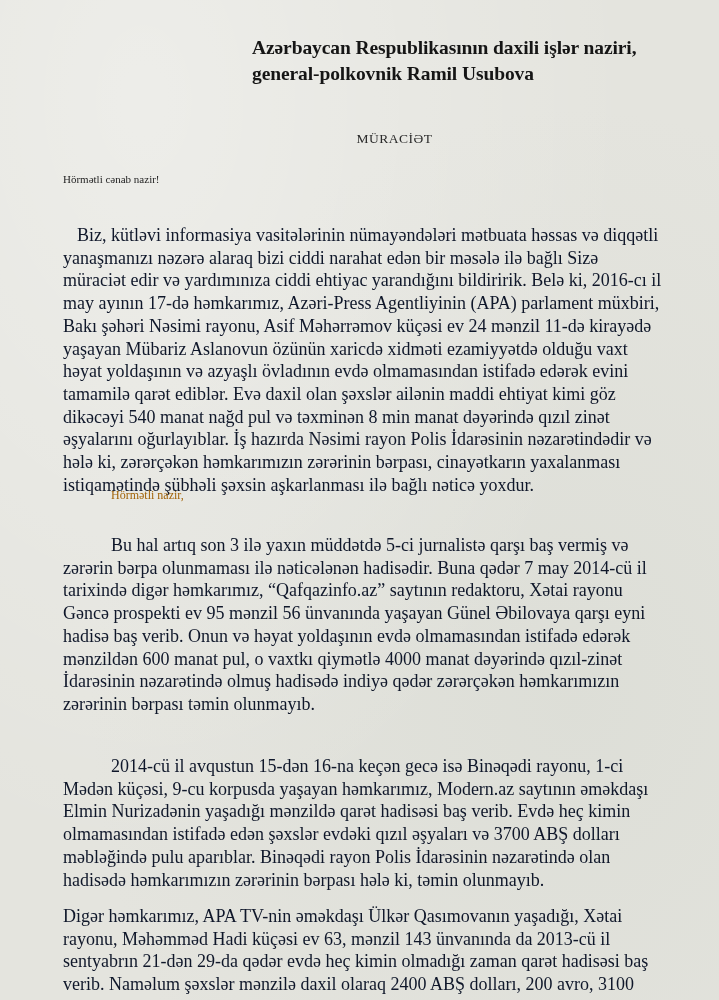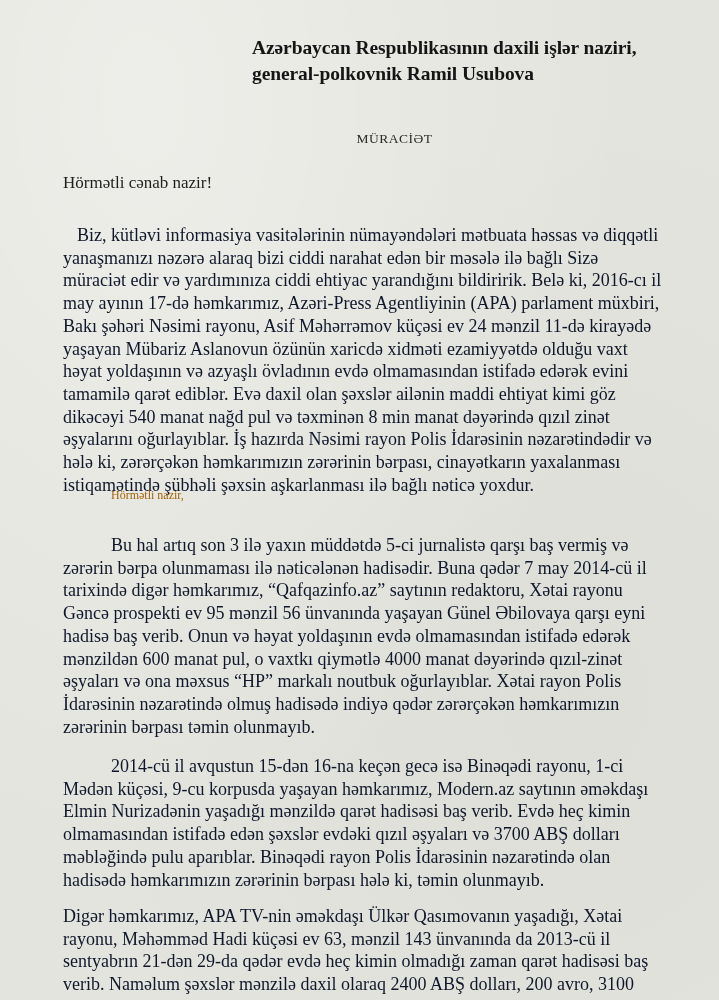--- a/index.html
+++ b/index.html
@@ -42,21 +42,21 @@
       text-align: center;
       font-size: 13.5px;
       letter-spacing: 0.5px;
       color: #2a2a2a;
       padding-left: 35px;
     }
     .salutation {
       position: absolute;
       left: 63px;
       top: 173px;
-      font-size: 17px;
+      font-size: 11px;
       color: #1e1e1e;
     }
     .para {
       position: absolute;
       left: 63px;
       width: 610px;
       font-size: 18px;
       line-height: 22.7px;
       color: #0f172a;
     }
@@ -104,21 +104,20 @@
 
   <div class="salutation2">Hörmətli nazir,</div>
 
   <div class="para p2">
     <span class="line" style="padding-left:48px">Bu hal artıq son 3 ilə yaxın müddətdə 5-ci jurnalistə qarşı baş vermiş və</span>
     <span class="line">zərərin bərpa olunmaması ilə nəticələnən hadisədir. Buna qədər 7 may 2014-cü il</span>
     <span class="line">tarixində digər həmkarımız, “Qafqazinfo.az” saytının redaktoru, Xətai rayonu</span>
     <span class="line">Gəncə prospekti ev 95 mənzil 56 ünvanında yaşayan Günel Əbilovaya qarşı eyni</span>
     <span class="line">hadisə baş verib. Onun və həyat yoldaşının evdə olmamasından istifadə edərək</span>
     <span class="line">mənzildən 600 manat pul, o vaxtkı qiymətlə 4000 manat dəyərində qızıl-zinət</span>
-    <span class="line">əşyaları və ona məxsus “HP” markalı noutbuk oğurlayıblar. Xətai rayon Polis</span>
     <span class="line">İdarəsinin nəzarətində olmuş hadisədə indiyə qədər zərərçəkən həmkarımızın</span>
     <span class="line">zərərinin bərpası təmin olunmayıb.</span>
   </div>
 
   <div class="para p3">
     <span class="line" style="padding-left:48px">2014-cü il avqustun 15-dən 16-na keçən gecə isə Binəqədi rayonu, 1-ci</span>
     <span class="line">Mədən küçəsi, 9-cu korpusda yaşayan həmkarımız, Modern.az saytının əməkdaşı</span>
     <span class="line">Elmin Nurizadənin yaşadığı mənzildə qarət hadisəsi baş verib. Evdə heç kimin</span>
     <span class="line">olmamasından istifadə edən şəxslər evdəki qızıl əşyaları və 3700 ABŞ dolları</span>
     <span class="line">məbləğində pulu aparıblar. Binəqədi rayon Polis İdarəsinin nəzarətində olan</span>

